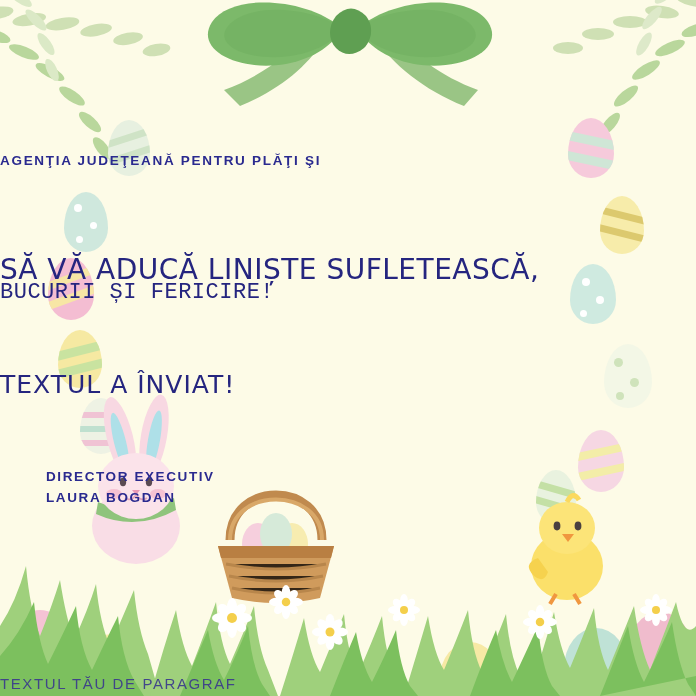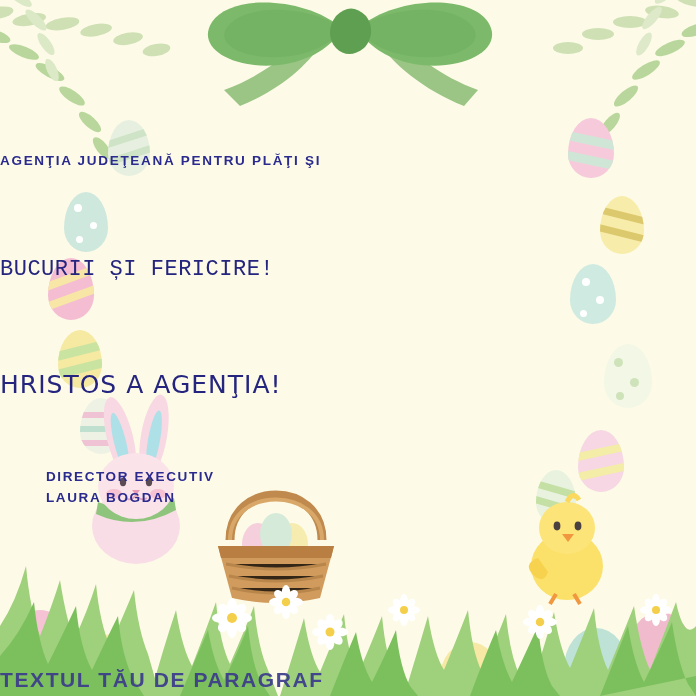--- a/index.html
+++ b/index.html
@@ -84,22 +84,22 @@
   #signature {
     top: 466px;
     font-size: 13.5px;
     font-weight: bold;
     line-height: 21px;
     letter-spacing: 1.6px;
     margin-left: 46px;
   }
   #footer {
     bottom: 4px;
-    font-size: 21px;
-    font-weight: bold;
+    font-size: 15px;
+    font-weight: normal;
     color: #3b3b8c;
     letter-spacing: 1.6px;
     opacity: .92;
   }
 </style>
 </head>
 <body>
 
 <div id="card">
 
@@ -382,24 +382,25 @@
         <circle cx="0" cy="0" r="5" fill="#f4cf4b"></circle>
       </g>
     </g>
   </svg>
 
   <div class="txt" id="org">
     <div>AGENŢIA JUDEŢEANĂ PENTRU PLĂŢI ŞI</div>
   </div>
 
   <div class="txt" id="msg">
+    <div class="l2">SĂ VĂ ADUCĂ LINIȘTE SUFLETEASCĂ,</div>
     <div class="l3">BUCURII ȘI FERICIRE!</div>
   </div>
 
-  <div class="txt" id="hristos">HRISTOS A AGENŢIA!</div>
+  <div class="txt" id="hristos">TEXTUL A ÎNVIAT!</div>
 
   <div class="txt" id="signature">
     <div>DIRECTOR EXECUTIV</div>
     <div>LAURA BOGDAN</div>
   </div>
 
   <div class="txt" id="footer">TEXTUL TĂU DE PARAGRAF</div>
 
 </div>
 

